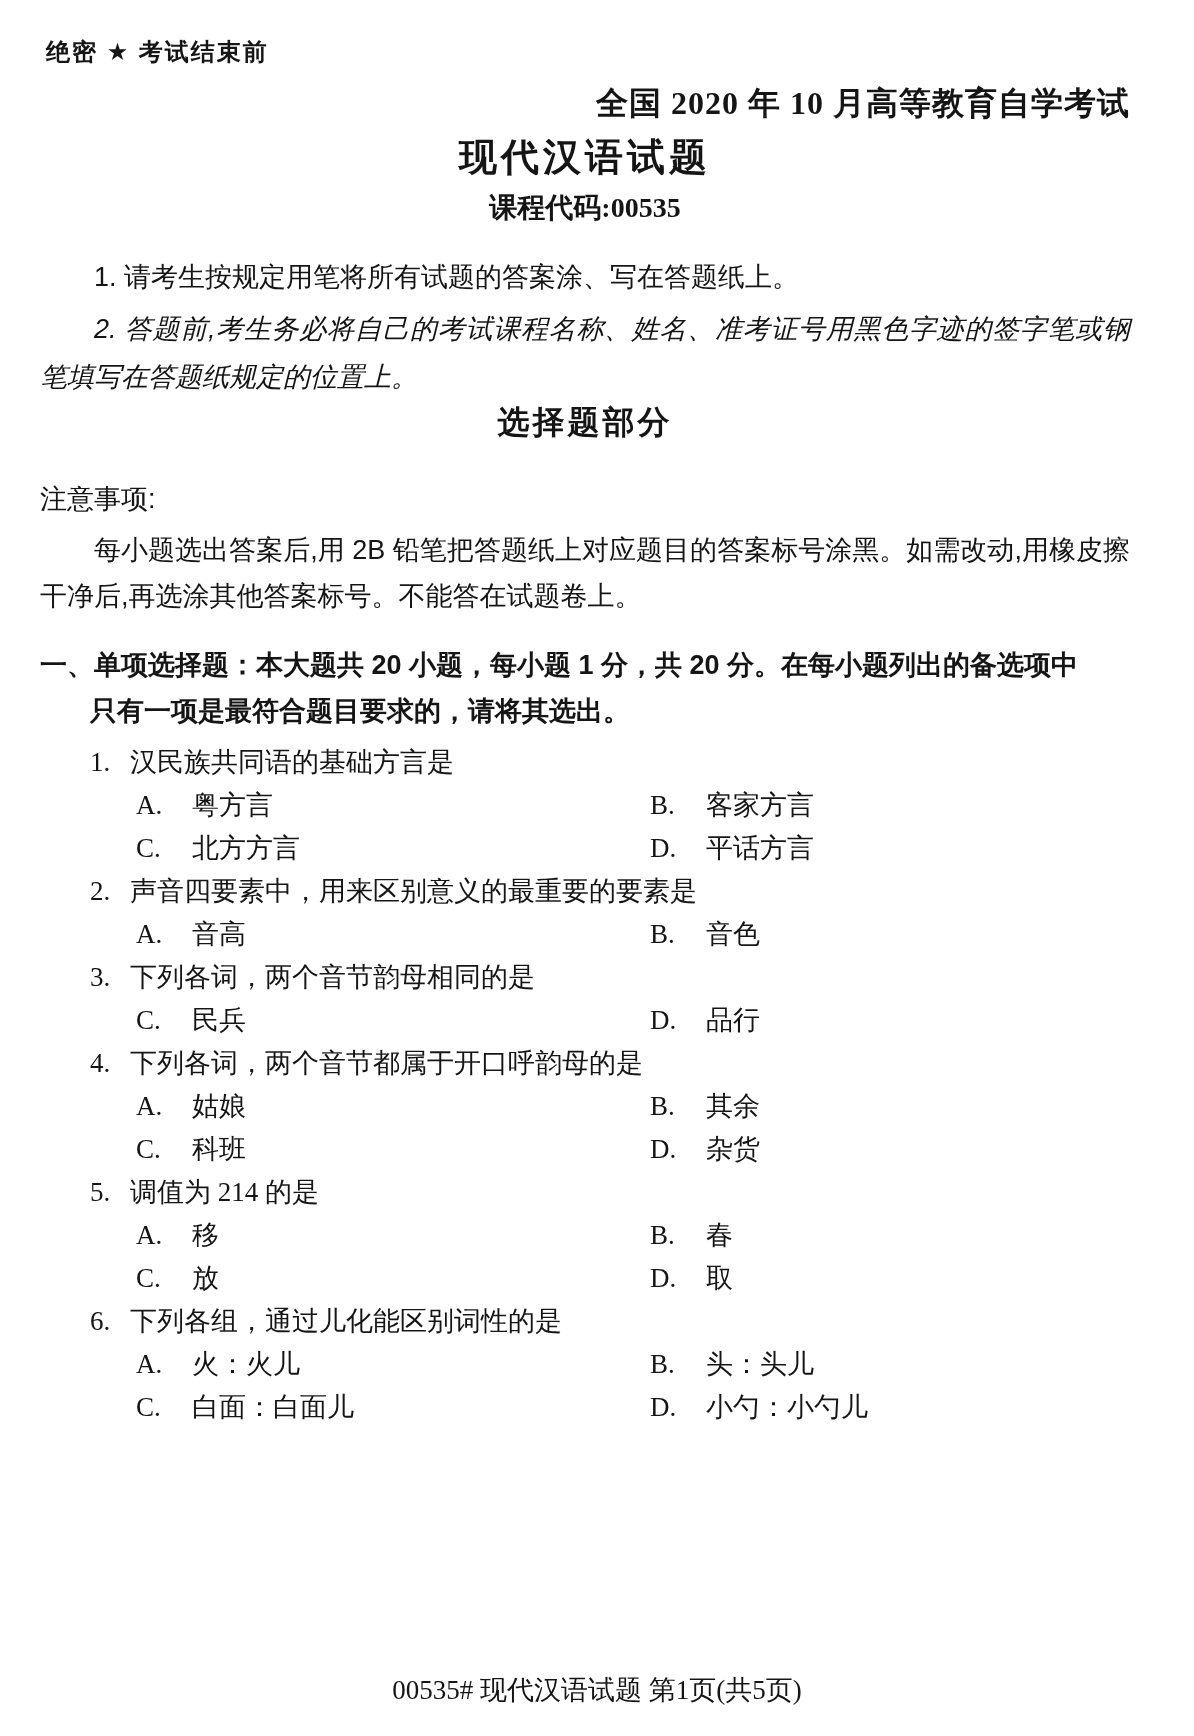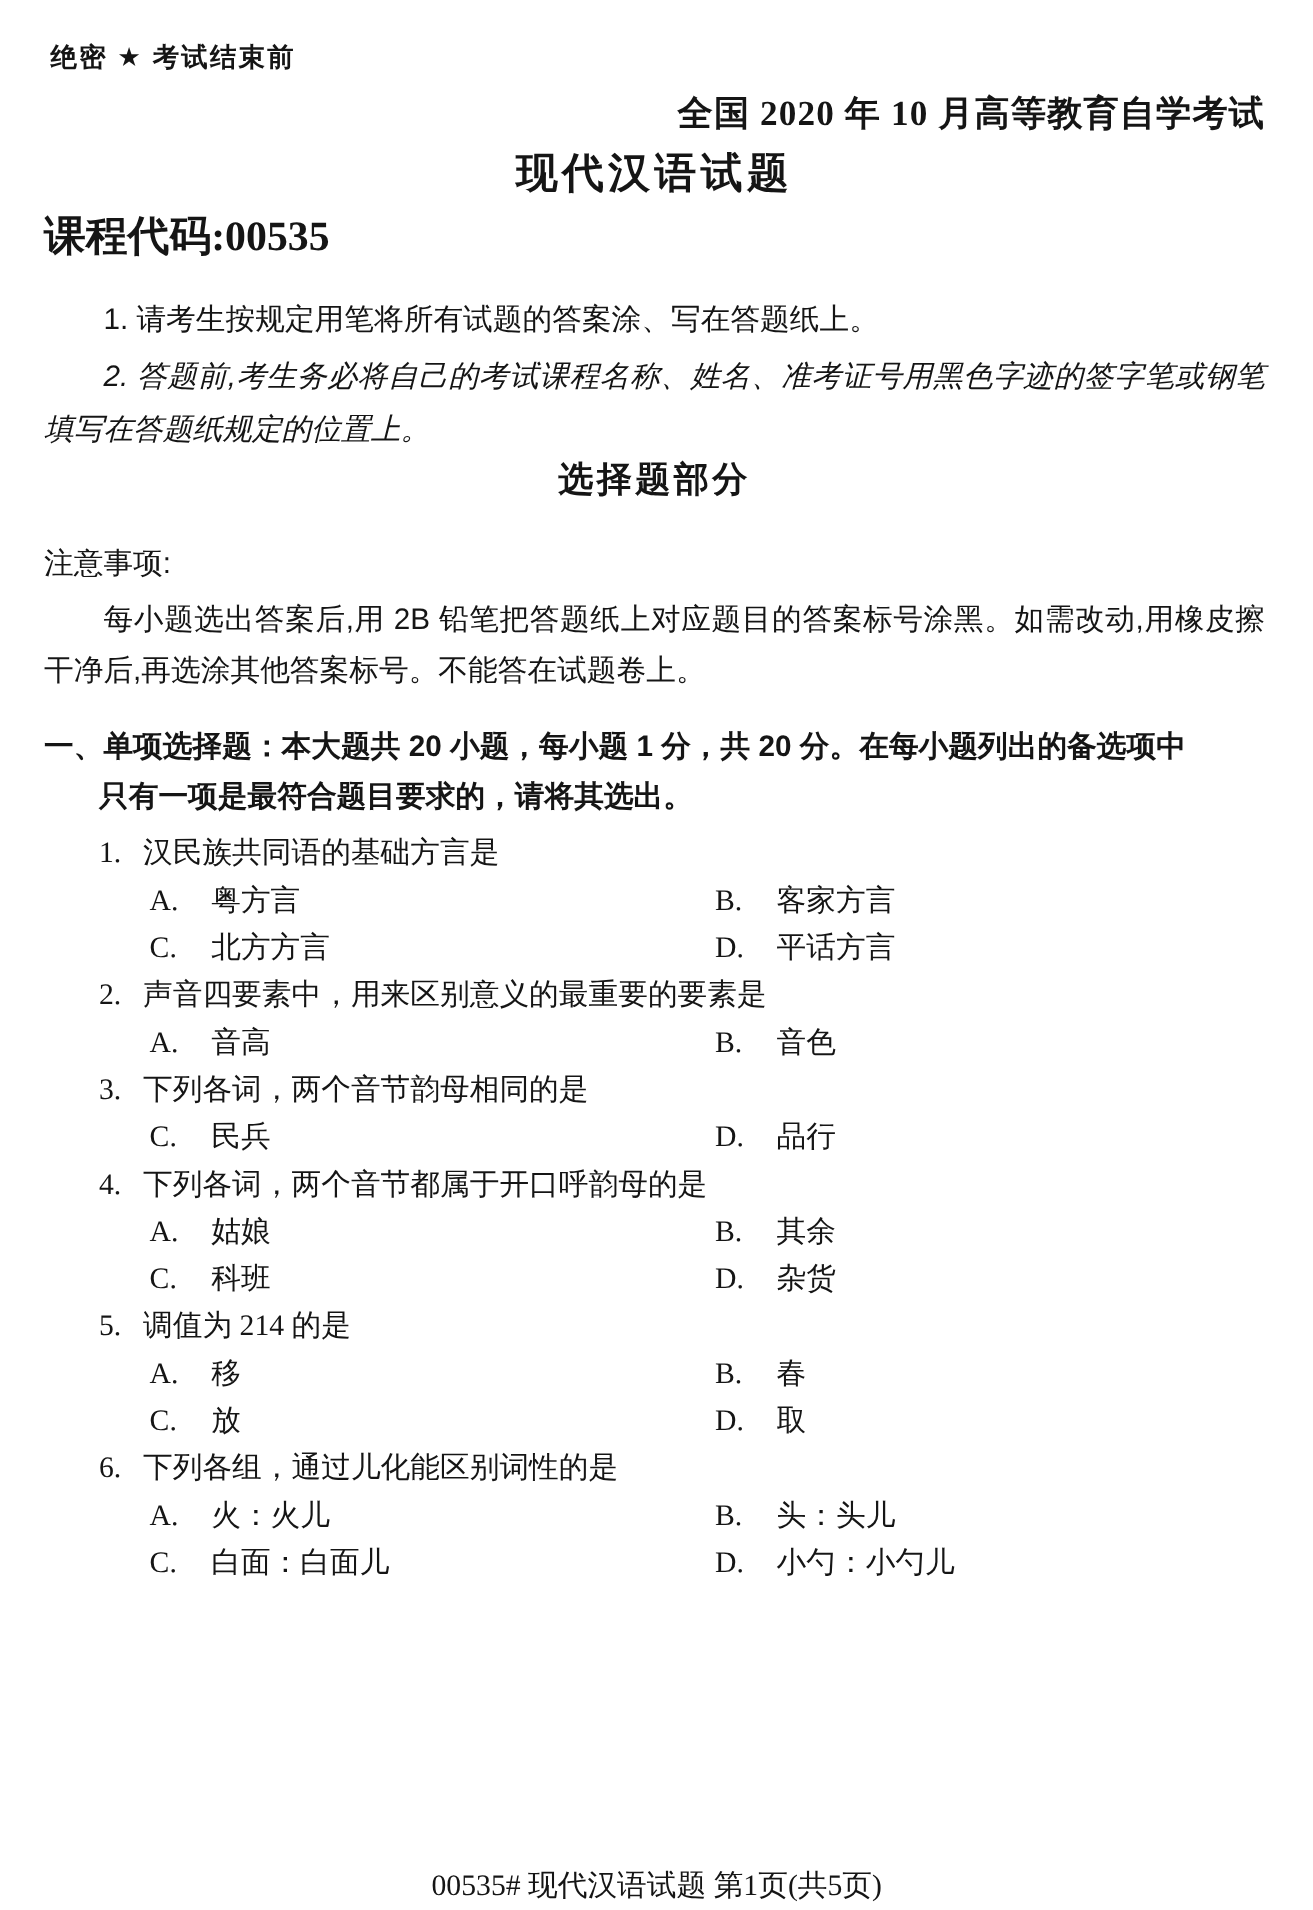--- a/index.html
+++ b/index.html
@@ -6,21 +6,21 @@
   body {
     width: 1194px; height: 1736px;
     color: #151515;
     font-family: "Liberation Serif", "DejaVu Serif", serif;
     position: relative;
     overflow: hidden;
   }
   .page {
     box-sizing: border-box;
     width: 1194px; height: 1736px;
-    padding: 36px 44px 0 40px;
+    padding: 36px 64px 0 40px;
     position: relative;
   }
 
   .classification {
     font-family: "Liberation Sans", "DejaVu Sans", sans-serif;
     font-weight: bold;
     font-size: 24px;
     letter-spacing: 2px;
     margin-left: 6px;
   }
@@ -33,22 +33,23 @@
   }
   .exam-title {
     margin: 6px 0 0 0;
     text-align: center;
     font-weight: bold;
     font-size: 38px;
     letter-spacing: 4px;
   }
   .course-code {
     margin-top: 6px;
-    font-weight: bold;
-    font-size: 38px;
+    text-align: center;
+    font-weight: bold;
+    font-size: 28px;
   }
 
   .instr {
     font-family: "Liberation Sans", "DejaVu Sans", sans-serif;
     font-size: 27px;
     line-height: 48px;
     text-align: justify;
     text-indent: 2em;
     margin: 0;
   }
@@ -94,21 +95,21 @@
     display: grid;
     grid-template-columns: 514px auto;
     justify-content: start;
   }
   .opt { white-space: nowrap; }
   .olabel { display: inline-block; width: 56px; }
 
   .footer {
     position: absolute;
     left: 0; right: 0;
-    bottom: 4px;
+    bottom: 28px;
     text-align: center;
     font-size: 27px;
   }
 </style>
 </head>
 <body>
 
 <div class="page">
 
   <div class="classification">绝密 ★ 考试结束前</div>

